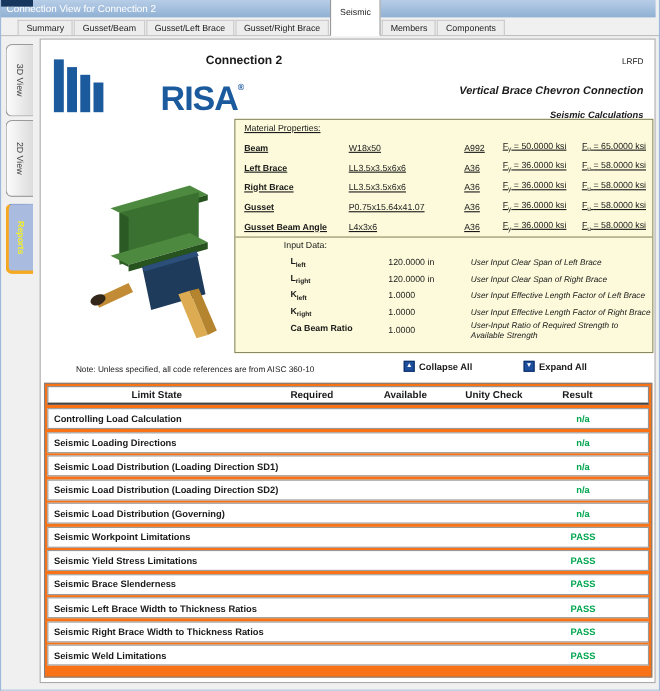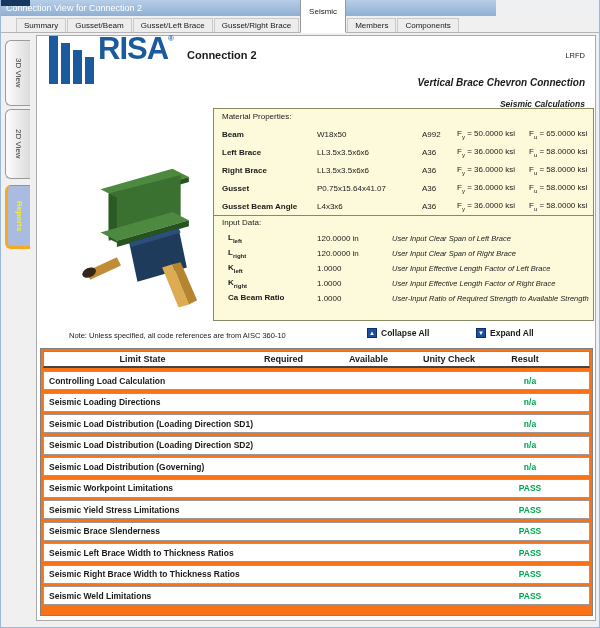--- a/index.html
+++ b/index.html
@@ -3,21 +3,21 @@
 <meta charset="utf-8">
 <style>
   * { margin:0; padding:0; box-sizing:border-box; }
   html,body { width:600px; height:628px; }
   body {
     position:relative; background:#eef0f1; overflow:hidden;
     font-family:"Liberation Sans", sans-serif; color:#1a1a1a;
   }
   
   .titlebar {
-    position:absolute; top:0; left:0; width:496px; height:16px;
+    position:absolute; top:0; left:0; width:596px; height:16px;
     background:linear-gradient(#b7cde7,#8fb0d3);
     color:#fff; font-size:9px; line-height:16px; padding-left:6px;
   }
   .corner-accent { position:absolute; top:0; left:0; width:30px; height:6px; background:#17375e; }
   .frame { position:absolute; inset:0; border:1px solid #9db9d9; border-top:none; pointer-events:none; z-index:50; }
 
   .tabstrip {
     position:absolute; top:16px; left:0; width:600px; height:17px;
     display:flex; align-items:flex-end; padding-left:16px;
     background:#f0f0f0; border-bottom:1px solid #b4b4b4;
@@ -50,39 +50,39 @@
   #side-2d { top:76px; height:70px; }
   #side-reports { top:152px; height:64px; }
 
   
   .page {
     position:absolute; left:36px; top:2px; width:560px; height:586px;
     background:#fff; border:1px solid #a9a9a9;
   }
 
   
-  .logo { position:absolute; left:12px; top:0; display:flex; align-items:flex-start; }
+  .logo { position:absolute; left:12px; top:18px; display:flex; align-items:flex-end;gap:48px; }
   .logo .bars { display:flex; align-items:flex-start; gap:3px; margin-right:4px; }
   .logo .bar { width:9px; background:#1c5a9e; }
   .logo .b1 { height:48px; } .logo .b2 { height:41px; margin-top:7px; }
   .logo .b3 { height:34px; margin-top:14px; } .logo .b4 { height:27px; margin-top:21px; }
   .logo .brand { font-size:31px; font-weight:bold; color:#1c5a9e; letter-spacing:-1px; line-height:0.82; }
   .logo .reg { font-size:8px; color:#1c5a9e; vertical-align:18px; font-weight:bold; }
   .rpt-title { position:absolute; left:150px; top:13px; font-size:11px; font-weight:bold; }
   .lrfd { position:absolute; right:10px; top:15px; font-size:7.5px; font-weight:normal; }
   .subtitle1 { position:absolute; right:10px; top:41px; font-size:10px; font-style:italic; font-weight:600; }
   .subtitle2 { position:absolute; right:10px; top:63px; font-size:8.5px; font-style:italic; font-weight:600; }
 
   
   .panel {
     position:absolute; left:176px; top:72px; width:381px; height:213px;
     background:#fcfada; border:1px solid #8a8a62; font-size:8px;
   }
-  .panel .sec1 { height:107px; border-bottom:1px solid #8a8a62; padding:3px 0 0 8px; }
-  .panel .sec2 { padding:2px 0 0 8px; }
+  .panel .sec1 { height:107px; border-bottom:1px solid #8a8a62; padding:3px 0 0 8px;text-decoration:underline; }
+  .panel .sec2 { padding:2px 0 0 8px;margin-left:36px; }
   .panel-heading { font-size:8px; height:13px; }
   .mrow { display:grid; grid-template-columns:95px 105px 35px 72px auto; height:18px; align-items:center; }
   .m-name { font-weight:bold; }
   sub { font-size:6px; }
   .irow { display:grid; grid-template-columns:95px 75px auto; height:15px; align-items:center; }
   .i-name { font-weight:bold; padding-left:6px; }
   .i-desc { font-style:italic; font-size:7.5px; }
 
   
   .thumb { position:absolute; left:12px; top:112px; width:180px; height:170px; }

